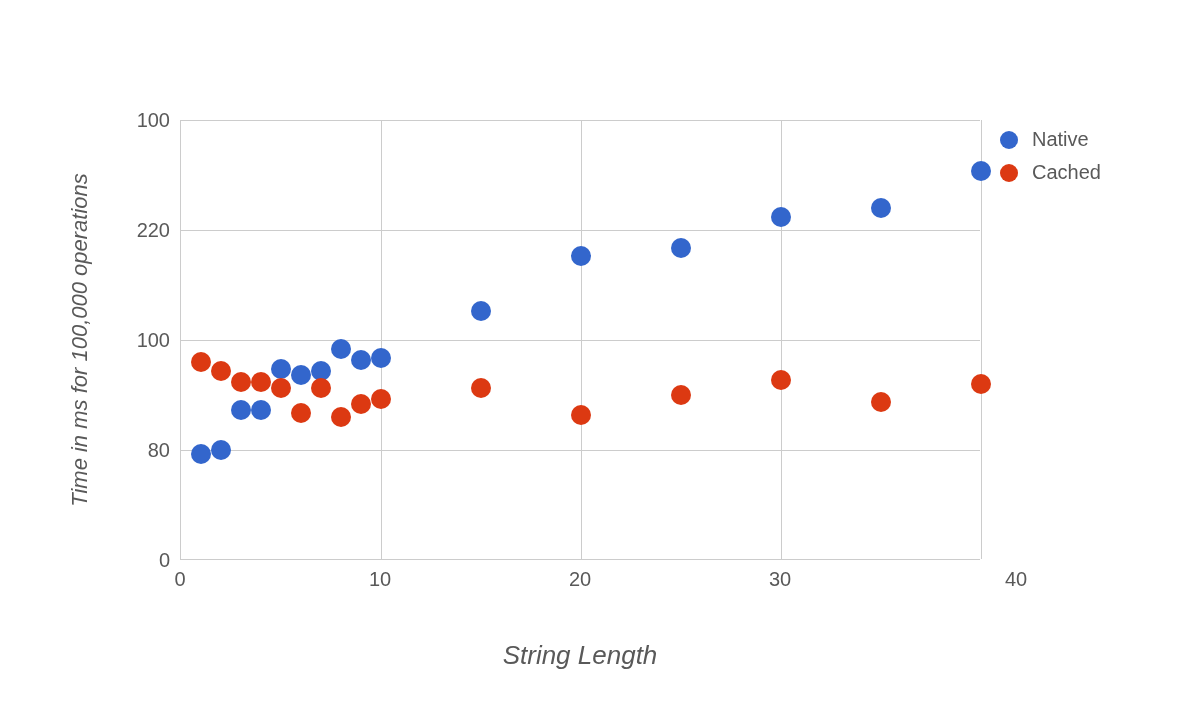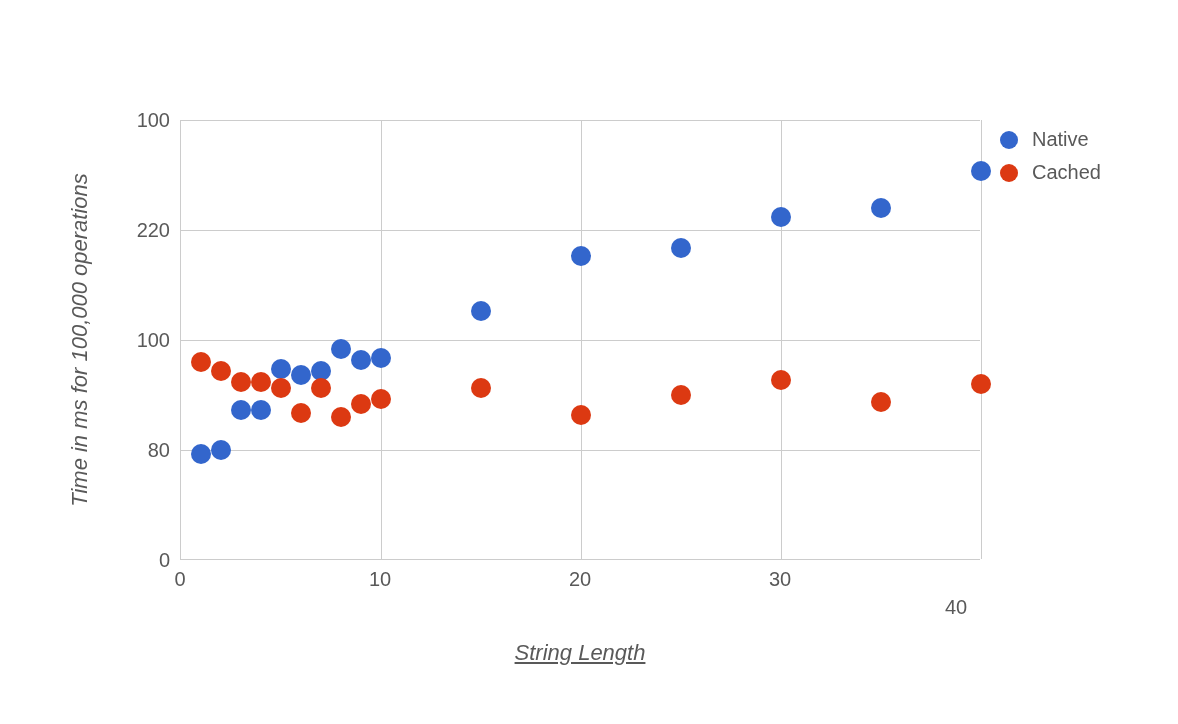--- a/index.html
+++ b/index.html
@@ -67,25 +67,24 @@
     font-size: 22px;
     font-style: italic;
     color: #595959;
     white-space: nowrap;
   }
   .xlabel {
     position: absolute;
     left: 580px;
     top: 640px;
     transform: translateX(-50%);
-    font-size: 22px;
+    font-size: 26px;
     font-style: italic;
     color: #595959;
     white-space: nowrap;
-    text-decoration: underline;
   }
   .point {
     position: absolute;
     width: 20px;
     height: 20px;
     border-radius: 50%;
     transform: translate(-50%, -50%);
   }
   .legend {
     position: absolute;
@@ -173,16 +172,16 @@
       <div class="ytick" style="top: 450px;">80</div>
       <div class="ytick" style="top: 340px;">100</div>
       <div class="ytick" style="top: 230px;">220</div>
       <div class="ytick" style="top: 120px;">100</div>
     </div>
   <div id="xtick-container">
       <div class="xtick" style="left: 180px;">0</div>
       <div class="xtick" style="left: 380px;">10</div>
       <div class="xtick" style="left: 580px;">20</div>
       <div class="xtick" style="left: 780px; text-align: center;">30</div>
-      <div class="xtick" style="left: 956px; margin-top: 28px;">40</div>
+      <div class="xtick" style="left: 1016px;">40</div>
     </div>
 
 </div>
 
 </body></html>

